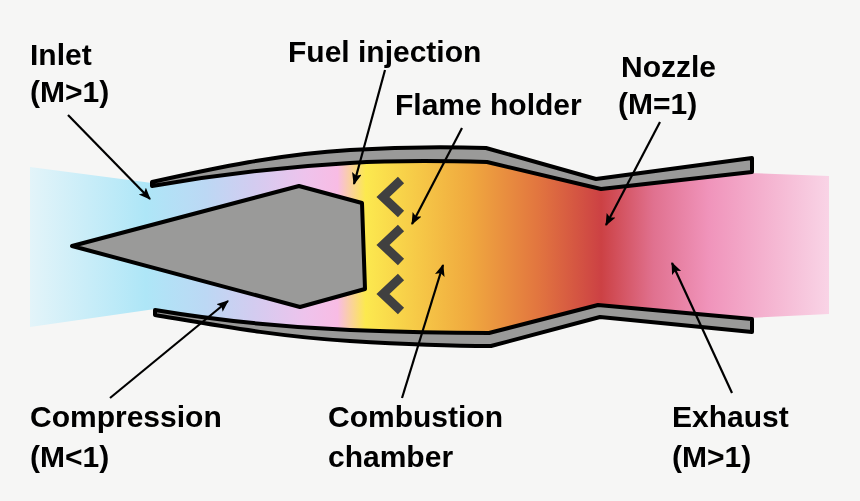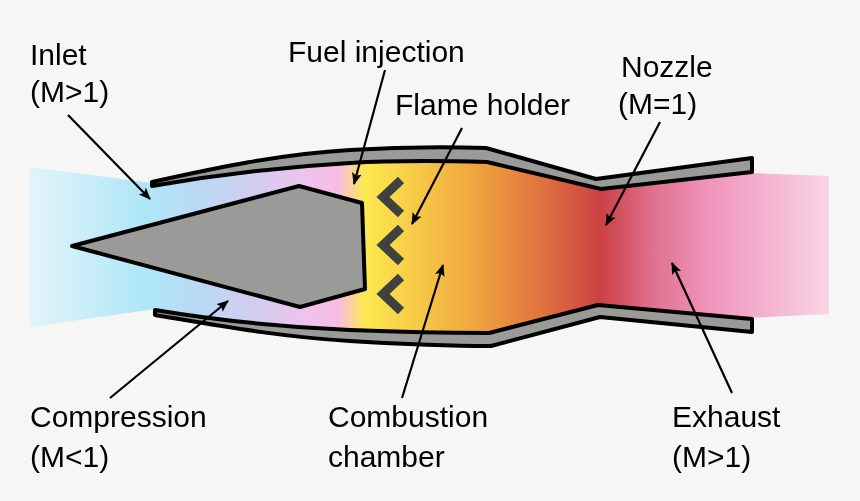--- a/index.html
+++ b/index.html
@@ -7,20 +7,21 @@
     padding: 0;
     width: 860px;
     height: 501px;
     background: #f6f6f5;
     overflow: hidden;
   }
   .stage {
     position: relative;
     width: 860px;
     height: 399px;
+    font-weight: bold;
   }
   svg text {
     font-family: "Liberation Sans", "DejaVu Sans", sans-serif;
     font-size: 30px;
   }
 </style>
 </head>
 <body>
 
 <div class="stage">

